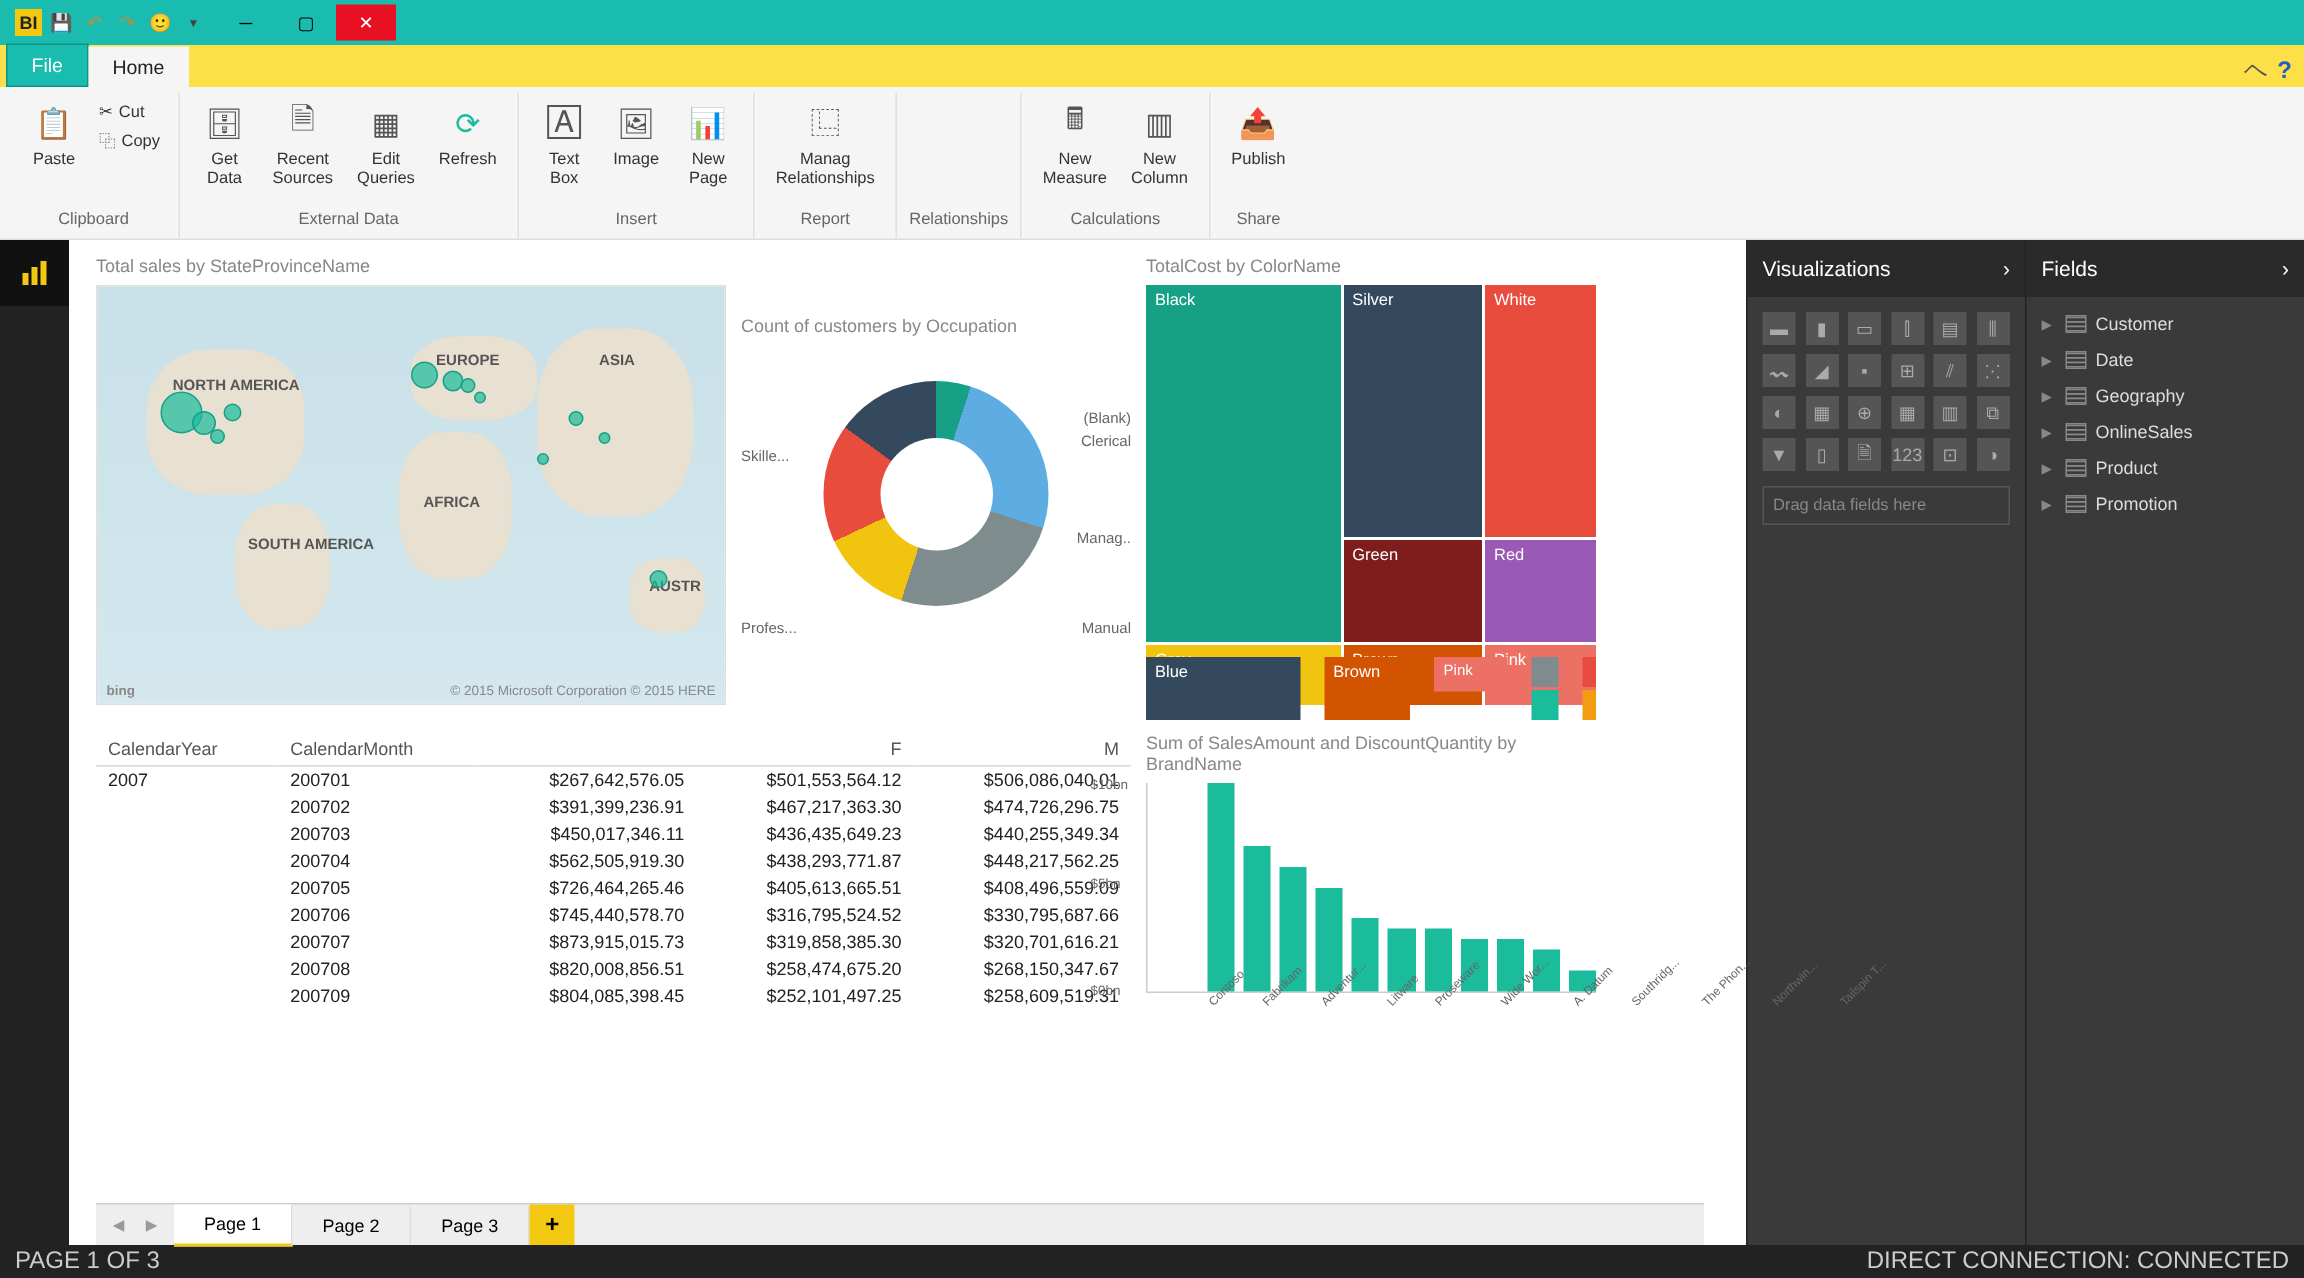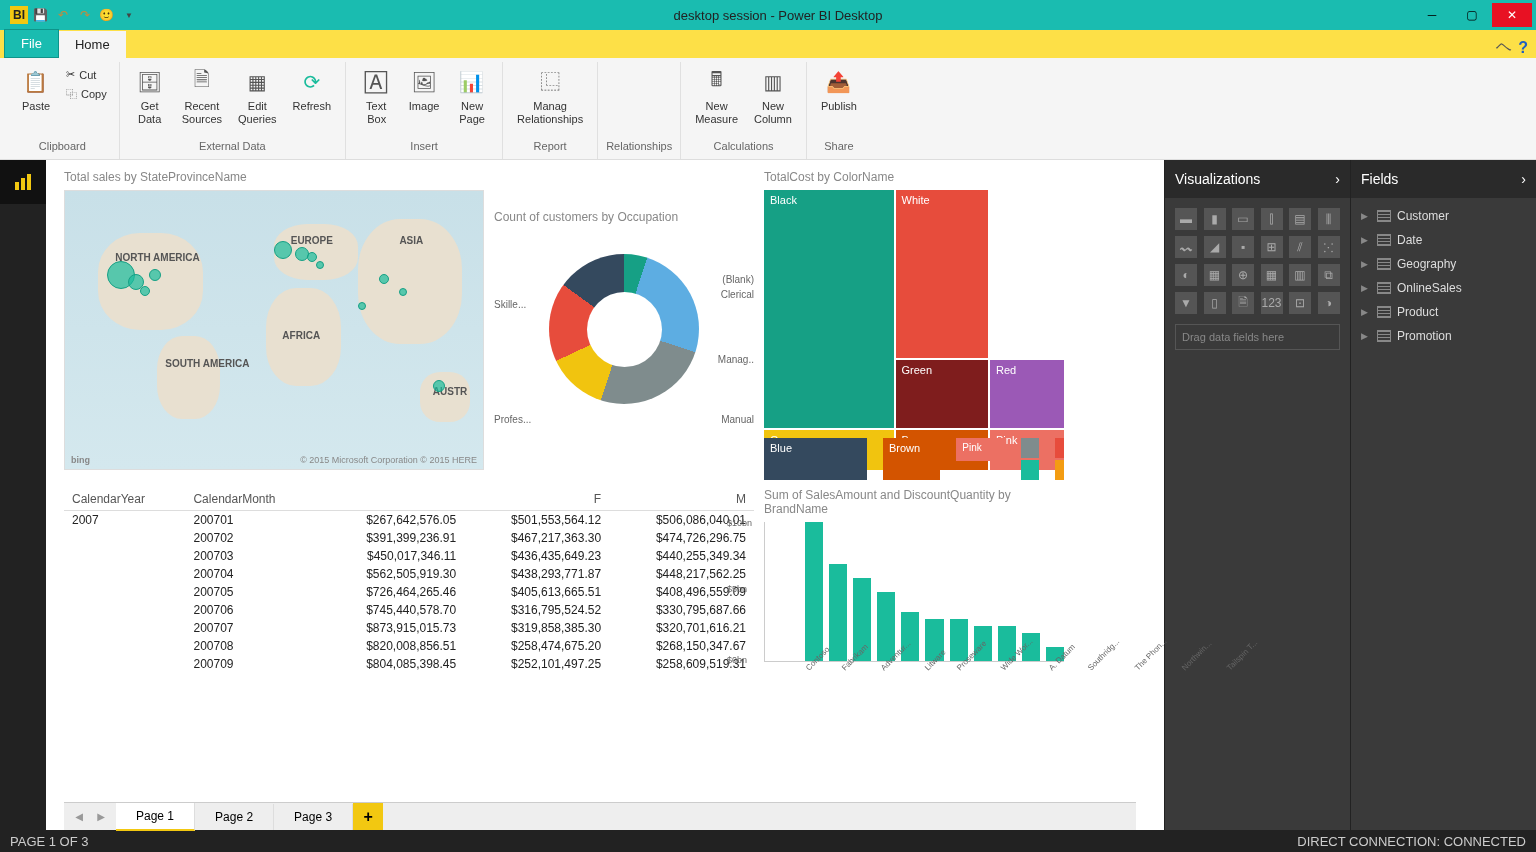--- a/index.html
+++ b/index.html
@@ -95,35 +95,34 @@
     .viz-icon { width: 22px; height: 22px; background: #555; cursor: pointer; display: flex; align-items: center; justify-content: center; font-size: 12px; color: #aaa; }
     .filters-hdr { background: #2A2A2A; padding: 8px 10px; font-size: 13px; color: #fff;}
     .filter-sub { padding: 8px 10px; font-size: 12px; color: #888;}
     .filter-drop { margin: 0 10px; padding: 6px; border: 1px solid #555; font-size: 11px; color: #888;}
     .fields-list { padding: 6px 0;}
     .field-item { display: flex; align-items: center; gap: 6px; padding: 5px 10px; font-size: 12px; color: #ddd; cursor: pointer;}
     .field-exp { color: #888; font-size: 9px; width: 10px;}
     .field-ico { width: 14px; height: 12px; background: linear-gradient(#888 50%, transparent 50%) 0 0/4px 3px; border: 1px solid #888;}
     
     
-    .statusbar { height: 22px; background: #222; color: #ccc; display: flex; align-items: center; justify-content: space-between; padding: 0 10px; font-size: 13px; }
+    .statusbar { height: 22px; background: #222; color: #ccc; display: flex; align-items: center; justify-content: space-between; padding: 0 10px; font-size: 16px; }
   </style>
 </head>
 <body>
 
 <div class="titlebar">
   <div class="qat">
     <span class="qat-icon" style="background:#F2C811;color:#222;font-weight:bold;">BI</span>
     <span class="qat-icon" style="color:#2060C0;">💾</span>
     <span class="qat-icon" style="color:#C58B3C;">↶</span>
     <span class="qat-icon" style="color:#C58B3C;">↷</span>
     <span class="qat-icon">🙂</span>
     <span class="qat-icon" style="color:#444;font-size:8px;">▼</span>
   </div>
-  <div class="title-text">desktop session - Power BI Desktop</div>
   <div class="winbtns">
     <div class="winbtn">─</div>
     <div class="winbtn">▢</div>
     <div class="winbtn close">✕</div>
   </div>
 </div>
 
 <div class="tabbar">
   <div class="tab file">File</div>
   <div class="tab active">Home</div>
@@ -174,21 +173,21 @@
           <div class="ricon" style="color:#1ABC9C;">⟳</div>
           <div class="rlabel">Refresh</div>
         </div>
     </div>
     <div class="rgrouplabel">External Data</div>
   </div>
   <div class="rgroup">
     <div class="rrow">
       <div class="rbtn-lg">
           <div class="ricon">🄰</div>
-          <div class="rlabel" style="white-space:pre;text-align:right;">Text
+          <div class="rlabel" style="white-space:pre;">Text
 Box</div>
         </div>
       <div class="rbtn-lg">
           <div class="ricon">🖼</div>
           <div class="rlabel">Image</div>
         </div>
       <div class="rbtn-lg">
           <div class="ricon">📊</div>
           <div class="rlabel" style="white-space:pre;">New
 Page</div>
@@ -293,20 +292,21 @@
           <span class="dlabel" style="right:0;top:160px;">Manual</span>
           <span class="dlabel" style="left:0;top:160px;">Profes...</span>
           <span class="dlabel" style="left:0;top:45px;">Skille...</span>
         </div>
       </div>
 
       <div class="chart treemap">
         <div class="chart-title">TotalCost by ColorName</div>
         <div class="tm-grid">
           <div class="tm-cell" style="background:#16A085;grid-row:1/3;">Black</div>
+          <div class="tm-cell" style="background:#34495E;">Silver</div>
           <div class="tm-cell" style="background:#E74C3C;">White</div>
           <div class="tm-cell" style="background:#F1C40F;grid-column:1;grid-row:3;">Grey</div>
           <div class="tm-cell" style="background:#7f1d1d;grid-column:2;grid-row:2;">Green</div>
           <div class="tm-cell" style="background:#9B59B6;grid-column:3;grid-row:2;">Red</div>
 
           <div class="tm-cell" style="background:#D35400;grid-column:2;grid-row:3;">Brown</div>
           <div class="tm-cell" style="background:#EC7063;grid-column:3;grid-row:3;">Pink</div>
         </div>
         <div style="display:grid;grid-template-columns:7fr 5fr 2fr 1fr 1fr;gap:2px;height:0;"></div>
 

